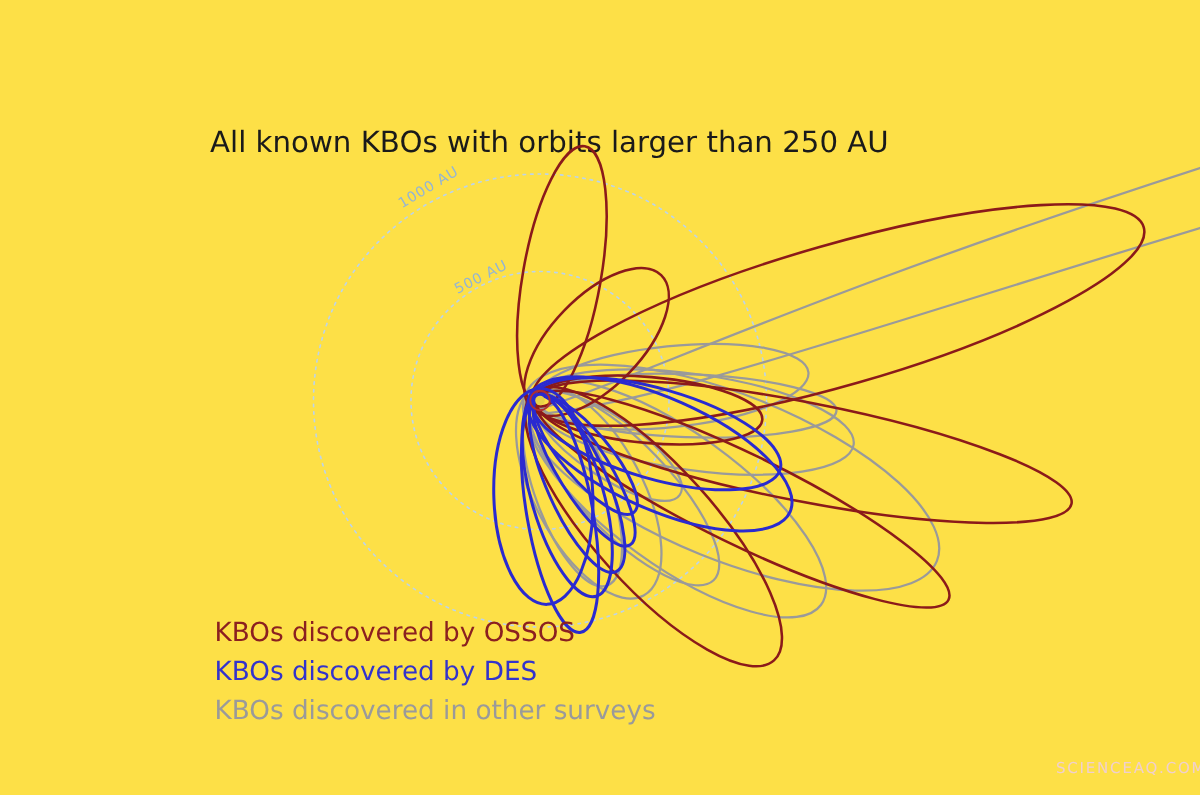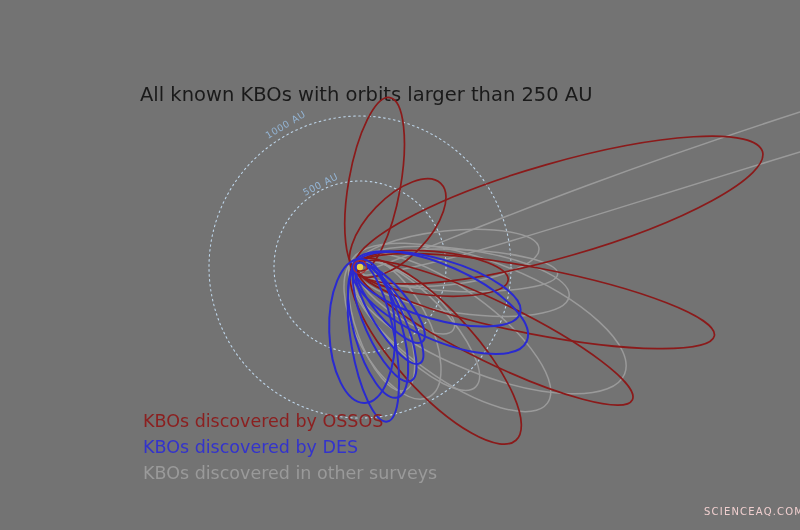--- a/index.html
+++ b/index.html
@@ -4,21 +4,21 @@
 <style>
   html, body {
     margin: 0;
     padding: 0;
     background: #ffffff;
   }
   #page {
     position: relative;
     width: 800px;
     height: 530px;
-    background: #737373;
+    background: #fde047;
     overflow: hidden;
     font-family: "DejaVu Sans", "Liberation Sans", sans-serif;
   }
   #figure-svg {
     position: absolute;
     left: 0;
     top: 0;
     width: 800px;
     height: 530px;
   }

